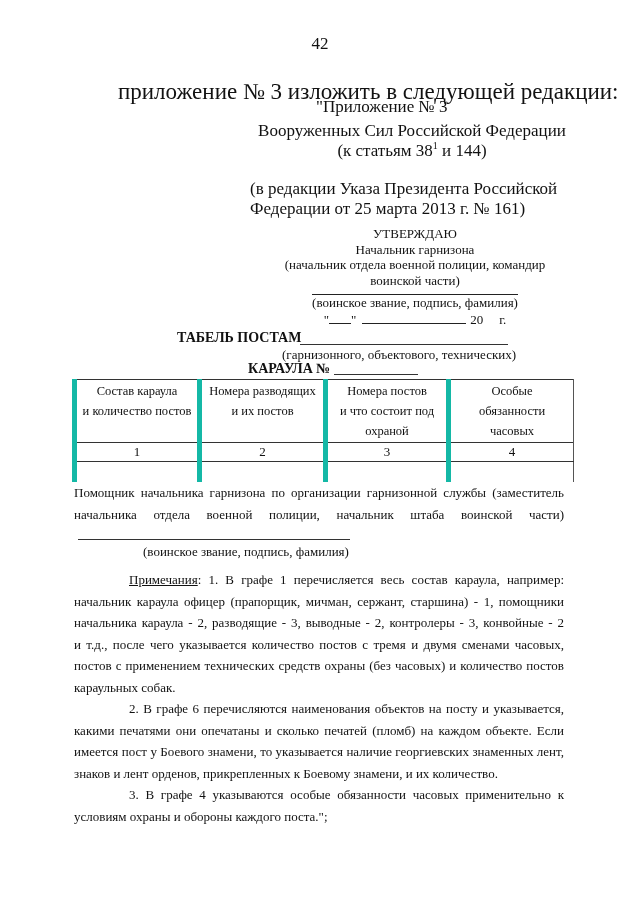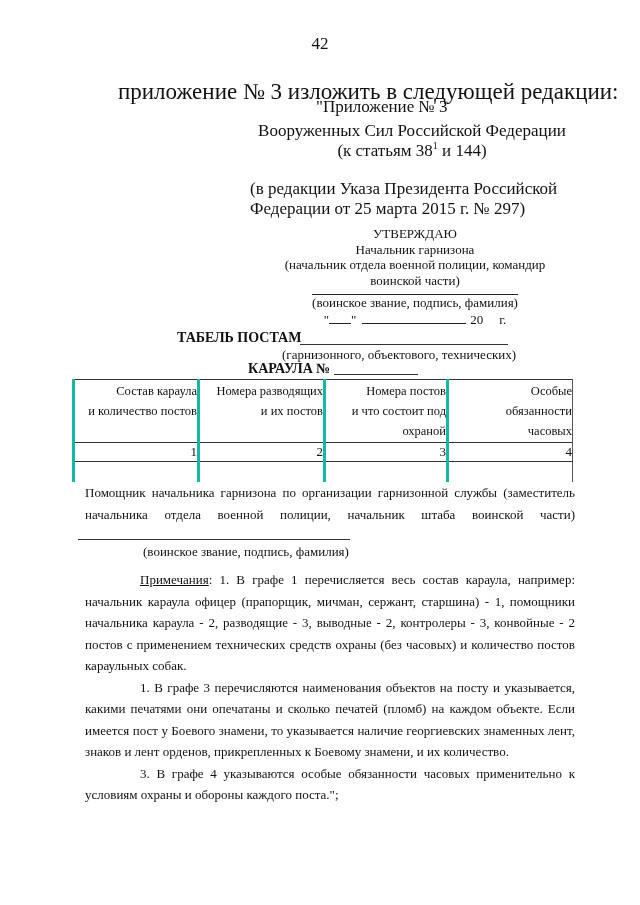--- a/index.html
+++ b/index.html
@@ -26,48 +26,48 @@
   .tabel-title { left: 177px; top: 330px; font-size: 14px; font-weight: bold; }
   .tabel-line { left: 300px; top: 344px; width: 208px; border-top: 1px solid #333; }
   .tabel-sub { left: 282px; top: 347px; font-size: 13px; }
   .karaul { left: 248px; top: 361px; font-size: 14px; font-weight: bold; }
   .karaul-line { left: 334px; top: 374px; width: 84px; border-top: 1px solid #333; }
   table.posts {
     position: absolute; left: 72px; top: 379px; width: 499px;
     border-collapse: collapse; font-size: 12.5px; table-layout: fixed;
   }
   table.posts td {
-    border-left: 3px solid #14b8a6; border-right: 1px solid #555;
-    text-align: right; vertical-align: top; padding: 0; line-height: 20px;
+    border-left: 5px solid #14b8a6; border-right: 1px solid #555;
+    text-align: center; vertical-align: top; padding: 0; line-height: 20px;
   }
   table.posts tr.head td { border-top: 1px solid #333; height: 61px; padding-top: 1px; }
   table.posts tr.nums td { border-top: 1px solid #333; border-bottom: 1px solid #333; height: 18px; line-height: 18px; font-size: 13px; }
   table.posts tr.empty td { height: 20px; }
-  .body-text { left: 85px; width: 490px; font-size: 13px; line-height: 21.5px; white-space: normal; text-align: justify; }
+  .body-text { left: 74px; width: 490px; font-size: 13px; line-height: 21.5px; white-space: normal; text-align: justify; }
   .justify-line { display: block; text-align: justify; text-align-last: justify; }
   .last-line { display: block; text-align: left; }
   .sig-line { left: 78px; top: 539px; width: 272px; border-top: 1px solid #333; }
   .sig-caption { left: 143px; top: 544px; font-size: 13px; }
   .underline { text-decoration: underline; }
 </style>
 </head>
 <body>
 
 <div class="abs page-num">42</div>
 <div class="abs intro">приложение № 3 изложить в следующей редакции:</div>
 <div class="abs app-title">"Приложение № 3</div>
 
 <div class="abs stamp">
   <div>Вооруженных Сил Российской Федерации</div>
   <div><span>(к статьям 38</span><sup>1</sup><span> и 144)</span></div>
 </div>
 
 <div class="abs edition">
   <div>(в редакции Указа Президента Российской</div>
-  <div>Федерации от 25 марта 2015 г. № 297)</div>
+  <div>Федерации от 25 марта 2013 г. № 161)</div>
 </div>
 
 <div class="abs approve">
   <div>УТВЕРЖДАЮ</div>
   <div>Начальник гарнизона</div>
   <div>(начальник отдела военной полиции, командир</div>
   <div>воинской части)</div>
   <span class="uline"></span>
   <div>(воинское звание, подпись, фамилия)</div>
   <div class="date-line">
@@ -133,21 +133,22 @@
   <span class="justify-line">Помощник начальника гарнизона по организации гарнизонной службы (заместитель</span>
   <span class="justify-line">начальника отдела военной полиции, начальник штаба воинской части)</span>
 </div>
 <div class="abs sig-line"></div>
 <div class="abs sig-caption">(воинское звание, подпись, фамилия)</div>
 
 <div class="abs body-text" style="top:569px;">
   <span class="justify-line" style="padding-left:55px;"><span class="underline">Примечания</span><span>: 1. В графе 1 перечисляется весь состав караула, например:</span></span>
   <span class="justify-line">начальник караула офицер (прапорщик, мичман, сержант, старшина) - 1, помощники</span>
   <span class="justify-line">начальника караула - 2, разводящие - 3, выводные - 2, контролеры - 3, конвойные - 2</span>
+  <span class="justify-line">и т.д., после чего указывается количество постов с тремя и двумя сменами часовых,</span>
   <span class="justify-line">постов с применением технических средств охраны (без часовых) и количество постов</span>
   <span class="last-line">караульных собак.</span>
-  <span class="justify-line" style="padding-left:55px;">1. В графе 3 перечисляются наименования объектов на посту и указывается,</span>
+  <span class="justify-line" style="padding-left:55px;">2. В графе 6 перечисляются наименования объектов на посту и указывается,</span>
   <span class="justify-line">какими печатями они опечатаны и сколько печатей (пломб) на каждом объекте. Если</span>
   <span class="justify-line">имеется пост у Боевого знамени, то указывается наличие георгиевских знаменных лент,</span>
   <span class="last-line">знаков и лент орденов, прикрепленных к Боевому знамени, и их количество.</span>
   <span class="justify-line" style="padding-left:55px;">3. В графе 4 указываются особые обязанности часовых применительно к</span>
   <span class="last-line">условиям охраны и обороны каждого поста.";</span>
 </div>
 
 </body></html>

